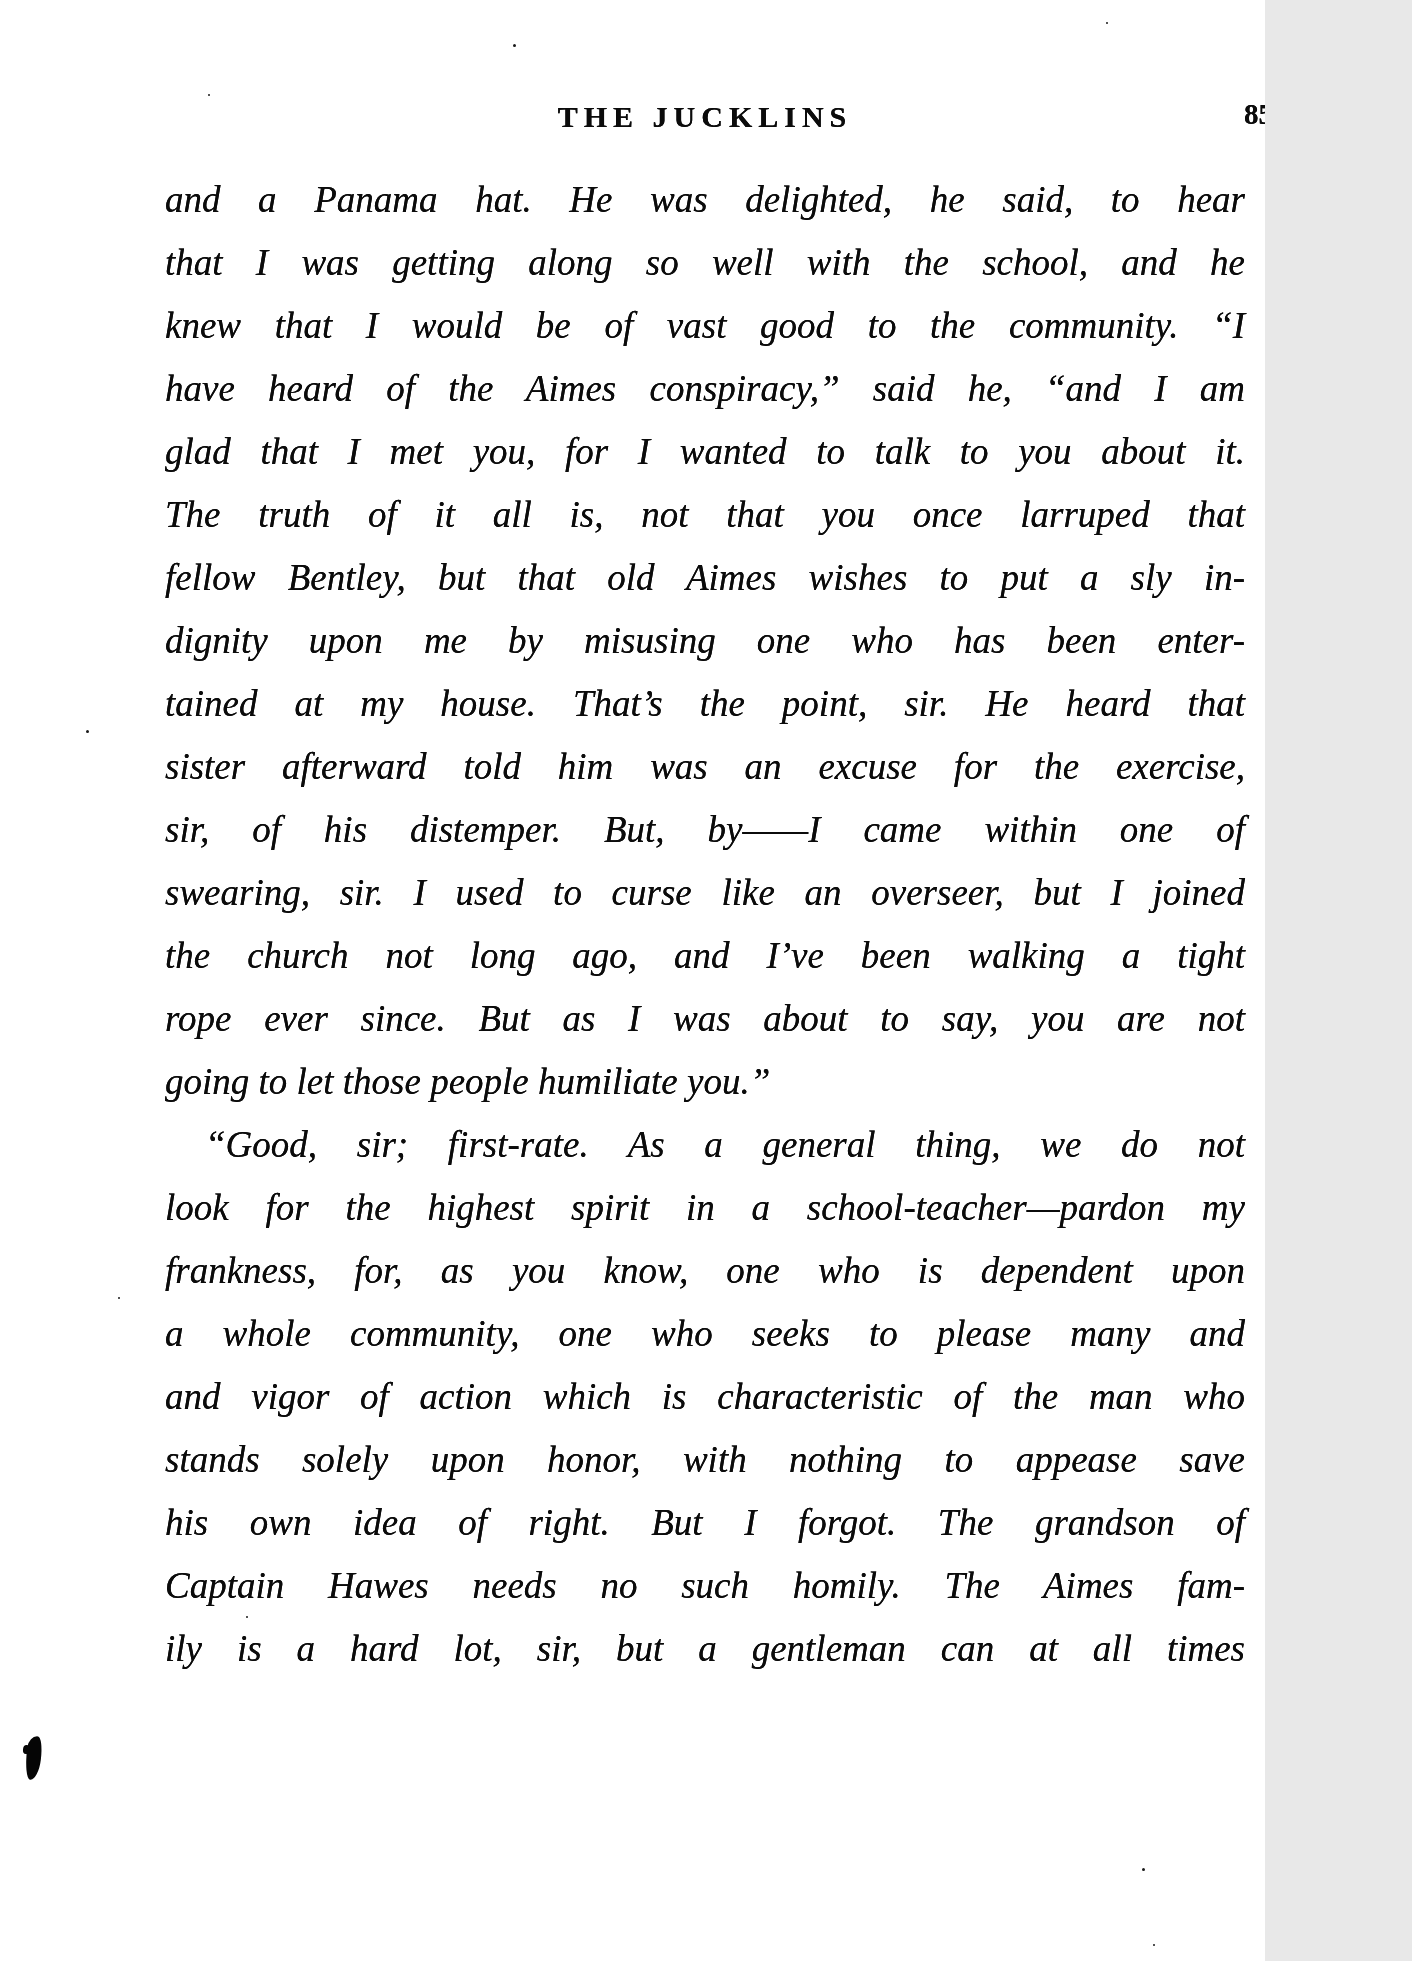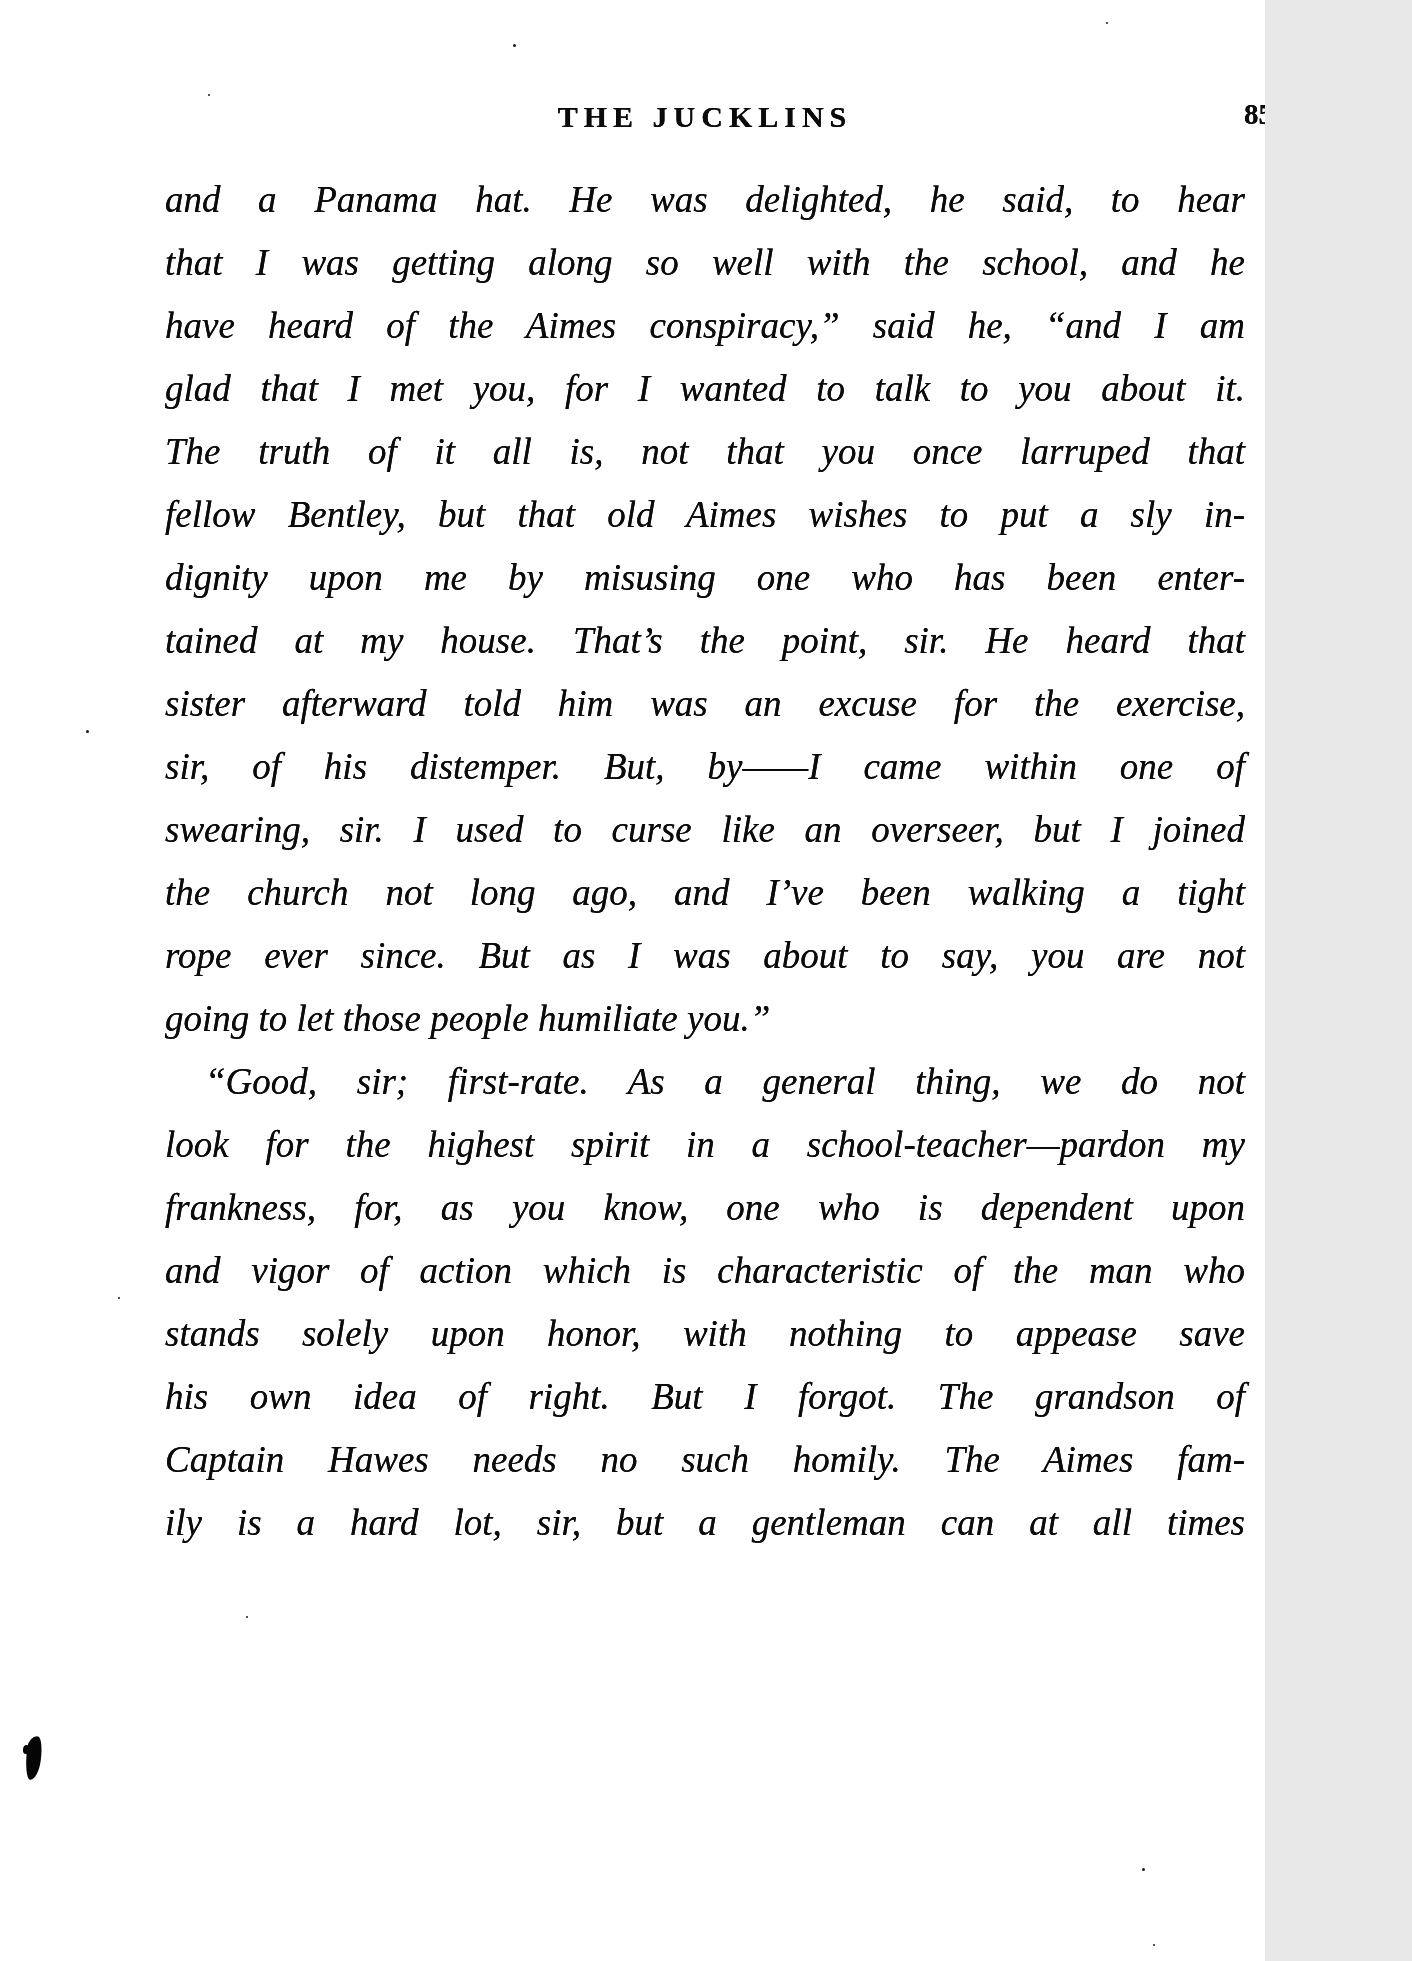--- a/index.html
+++ b/index.html
@@ -86,37 +86,39 @@
 
   <div class="header">
     <div class="title">THE JUCKLINS</div>
     <div class="pagenum">85</div>
   </div>
 
   <div class="body-col">
       <div class="paragraph">
         <div class="text-line">and a Panama hat. He was delighted, he said, to hear</div>
         <div class="text-line">that I was getting along so well with the school, and he</div>
+        <div class="text-line">knew that I would be of vast good to the community. “I</div>
         <div class="text-line">have heard of the Aimes conspiracy,” said he, “and I am</div>
         <div class="text-line">glad that I met you, for I wanted to talk to you about it.</div>
         <div class="text-line">The truth of it all is, not that you once larruped that</div>
         <div class="text-line">fellow Bentley, but that old Aimes wishes to put a sly in-</div>
         <div class="text-line">dignity upon me by misusing one who has been enter-</div>
         <div class="text-line">tained at my house. That’s the point, sir. He heard that</div>
         <div class="text-line">sister afterward told him was an excuse for the exercise,</div>
         <div class="text-line">sir, of his distemper. But, by——I came within one of</div>
         <div class="text-line">swearing, sir. I used to curse like an overseer, but I joined</div>
         <div class="text-line">the church not long ago, and I’ve been walking a tight</div>
         <div class="text-line">rope ever since. But as I was about to say, you are not</div>
         <div class="text-line no-justify">going to let those people humiliate you.”</div>
       </div>
       <div class="paragraph">
         <div class="text-line indent">“Good, sir; first-rate. As a general thing, we do not</div>
         <div class="text-line">look for the highest spirit in a school-teacher—pardon my</div>
         <div class="text-line">frankness, for, as you know, one who is dependent upon</div>
+        <div class="text-line">a whole community, one who seeks to please many and</div>
         <div class="text-line">and vigor of action which is characteristic of the man who</div>
         <div class="text-line">stands solely upon honor, with nothing to appease save</div>
         <div class="text-line">his own idea of right. But I forgot. The grandson of</div>
         <div class="text-line">Captain Hawes needs no such homily. The Aimes fam-</div>
         <div class="text-line">ily is a hard lot, sir, but a gentleman can at all times</div>
       </div>
     </div>
 
   <div class="ink-blot"></div>
 

